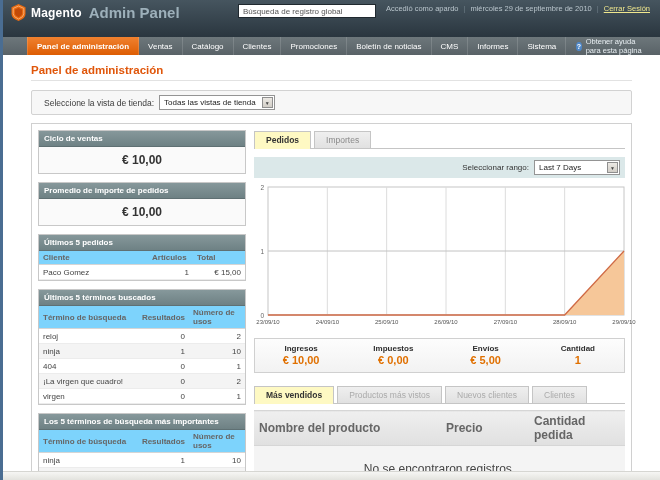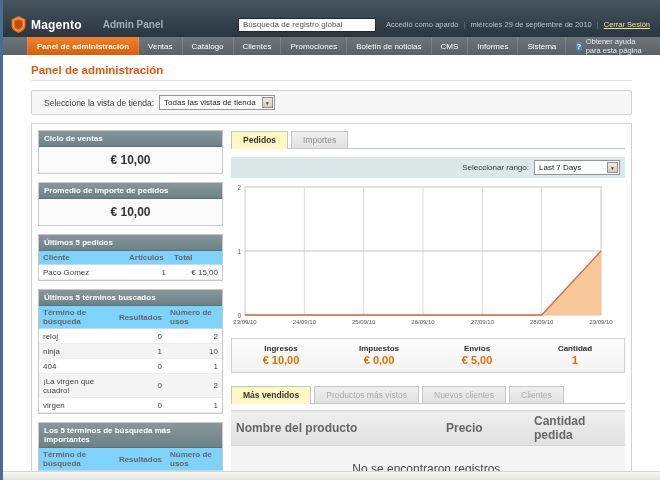--- a/index.html
+++ b/index.html
@@ -5,25 +5,25 @@
   html,body{margin:0;padding:0;background:#dfdfdb;}
   *{box-sizing:border-box;}
   .screen{
     width:660px;height:480px;position:relative;overflow:hidden;
     background:#fff;border-left:3px solid #4a6d92;
     font-family:"Liberation Sans",sans-serif;color:#333;
   }
   
   .header{
     height:37px;background:linear-gradient(#46555f,#2a363f);
-    display:flex;align-items:center;padding:12px 10px 0 8px;gap:10px;
+    display:flex;align-items:flex-start;padding:4px 10px 0 8px;gap:10px;
   }
   .logo{display:flex;align-items:center;gap:5px;cursor:pointer;}
   .logo-text{color:#fff;font-weight:bold;font-size:12px;letter-spacing:0.2px;}
-  .logo-sub{color:#9db0ba;font-weight:bold;font-size:10px;margin-left:16px;}
+  .logo-sub{color:#9db0ba;font-weight:bold;font-size:15px;margin-left:2px;}
   .global-search{
     margin-left:auto;width:138px;height:14px;border:1px solid #20292f;
     font-size:8px;color:#555;padding:1px 4px;background:#fff;font-family:"Liberation Sans",sans-serif;
   }
   .header-meta{display:flex;align-items:center;gap:5px;font-size:7.5px;color:#b9c5cc;white-space:nowrap;}
   .header-meta .sep{color:#6d7d87;}
   .logout-link{color:#efe78d;text-decoration:underline;cursor:pointer;}
   
   .nav{
     height:18px;background:linear-gradient(#6d777b,#596267);
@@ -55,21 +55,21 @@
   }
   .fake-select .arrow{
     margin-left:6px;width:11px;height:11px;background:linear-gradient(#ece9e4,#d2cec7);
     border:1px solid #8f8f8f;font-size:5px;line-height:10px;text-align:center;color:#444;
   }
   
   .dashboard{
     margin:0 28px;border:1px solid #d0d0d0;background:#fff;
     padding:6px;display:flex;gap:8px;height:356px;
   }
-  .col-left{width:185px;flex:none;}
+  .col-left{width:208px;flex:none;}
   .col-right{flex:1;min-width:0;}
   
   .widget{border:1px solid #c8c8c8;margin-bottom:8px;background:#fff;}
   .widget-head{
     background:linear-gradient(#86989b,#6e8184);color:#fff;
     font-size:8px;font-weight:bold;padding:3px 5px;border-bottom:1px solid #5f7073;
   }
   .widget-value{text-align:center;font-size:12px;font-weight:bold;color:#333;padding:6px 0;background:#fafafa;}
   table.mini{width:100%;border-collapse:collapse;font-size:8px;color:#444;}
   table.mini th{

